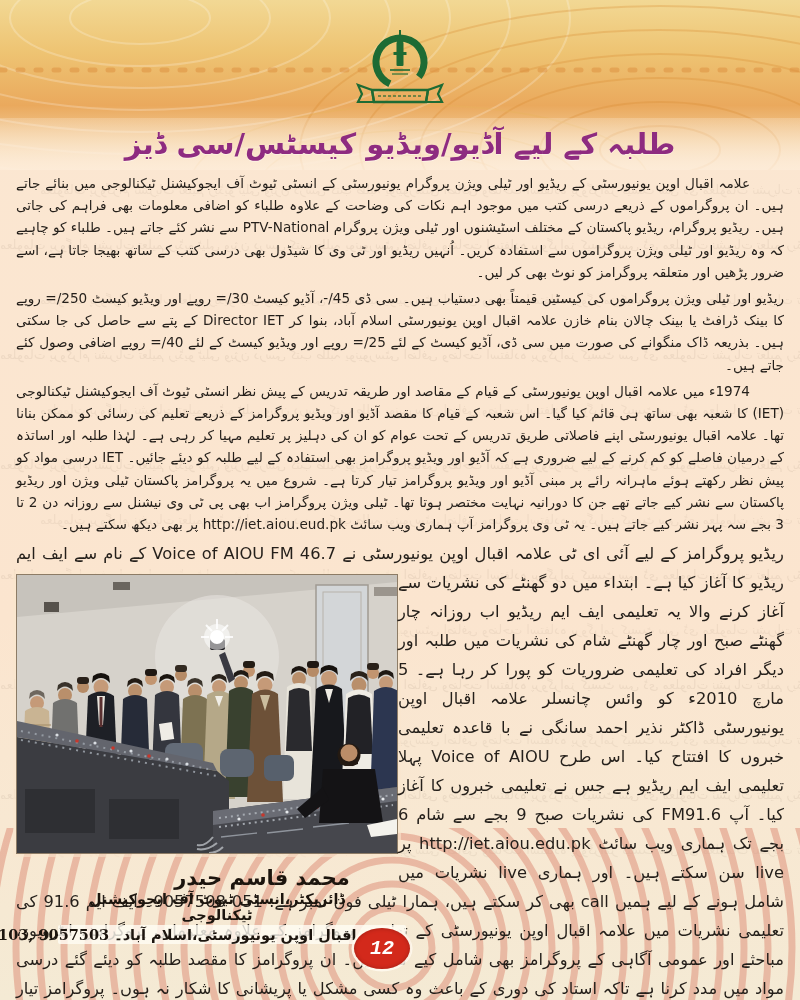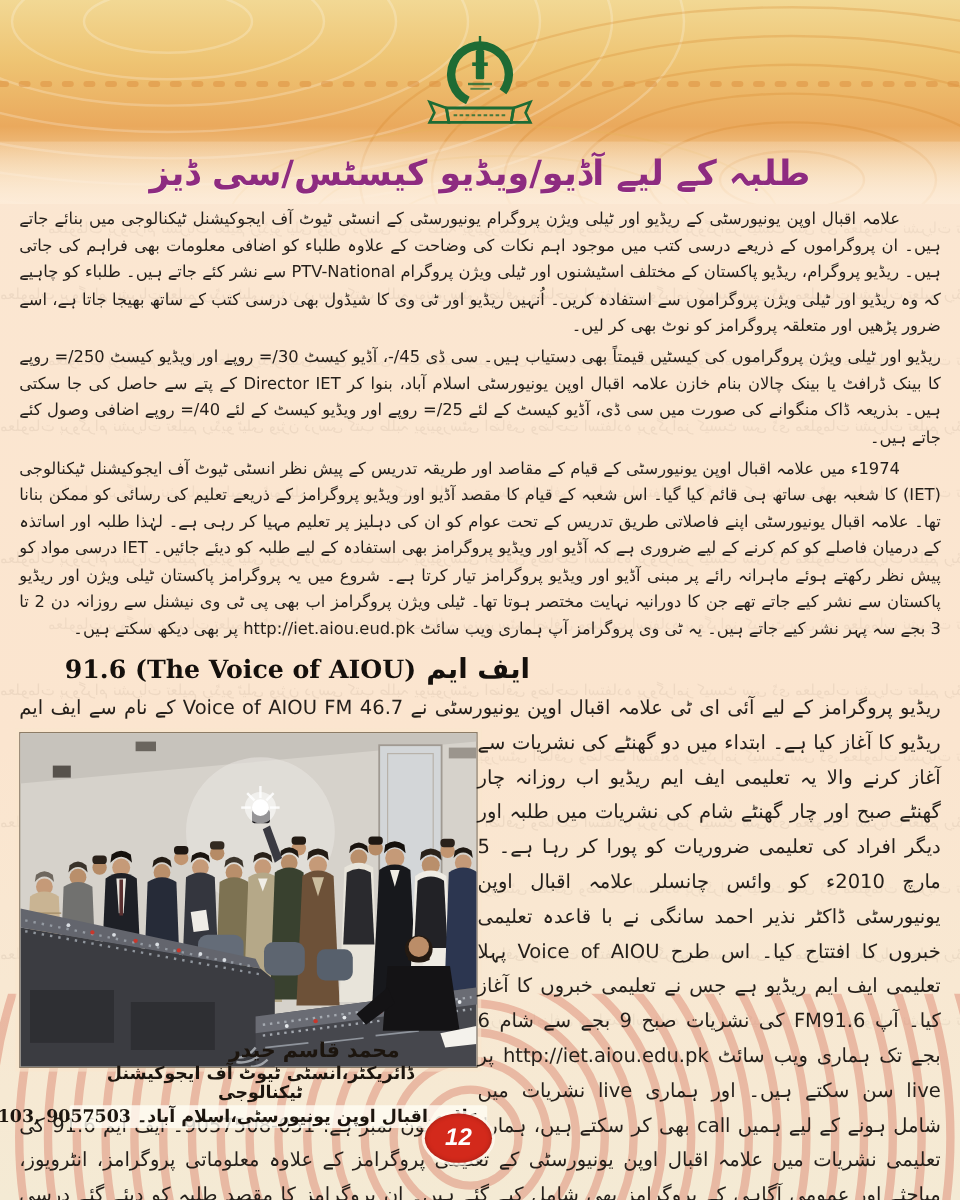--- a/index.html
+++ b/index.html
@@ -30,31 +30,31 @@
   .fm-urdu{font-size:23px;font-weight:bold;color:#15100c;}
   .fm-latin{font-family:"DejaVu Serif",serif;font-size:21px;font-weight:bold;color:#15100c;}
   .para4{font-size:16.3px;line-height:29px;text-align:justify;margin-top:2px;}
   .para4 .lead{display:inline;}
   .photo-fig{float:left;width:380px;height:278px;margin:6px 14px 6px 60px;
      border:1px solid #8d7c66;box-shadow:0 0 0 3px rgba(250,230,205,.6);background:#d6d2cc;}
   .photo-fig svg{display:block;}
   
   .signature{position:absolute;top:866px;left:58px;width:348px;z-index:3;direction:rtl;
      text-align:center;color:#1c150e;}
-  .sig-name{font-size:17px;font-weight:bold;margin-left:60px;}
+  .sig-name{font-size:21px;font-weight:bold;margin-left:60px;}
   .sig-title{font-size:14.5px;font-weight:bold;margin:1px 30px 2px 0;}
   .sig-org-line{direction:rtl;font-size:14.5px;font-weight:bold;background:rgba(255,252,244,.8);
      padding:1px 6px;border-radius:2px;white-space:nowrap;}
   .sig-ph{direction:ltr;unicode-bidi:embed;font-family:"DejaVu Serif",serif;font-size:14.5px;}
   
   .footer-zone{position:absolute;left:0;top:828px;width:800px;height:172px;z-index:1;overflow:hidden;}
   .page-number{position:absolute;left:354px;top:928px;width:56px;height:41px;z-index:4;
      background:#d3291b;border-radius:50%;display:flex;align-items:center;justify-content:center;
      box-shadow:0 0 0 2.5px rgba(255,250,240,.85), inset 0 0 4px rgba(0,0,0,.25);
-     color:#fff;font-family:Liberation Sans, sans-serif;font-style:italic;font-weight:bold;font-size:20px;}
+     color:#fff;font-family:Liberation Mono, monospace;font-style:italic;font-weight:bold;font-size:20px;}
 </style>
 </head>
 <body>
 
 <div class="page">
 
   <div class="ghost-layer">
     <div class="ghost" style="top:182px">معلومات پروگرام نشریات تعلیم ریڈیو ٹیلی ویژن درسی کتب طلبہ یونیورسٹی اضافی وضاحت استفادہ پروگرامز کیسٹ سی ڈی معلومات نشریات تعلیم ریڈیو درسی کتب طلبہ یونیورسٹی وضاحت</div>
     <div class="ghost" style="top:237px">معلومات پروگرام نشریات تعلیم ریڈیو ٹیلی ویژن درسی کتب طلبہ یونیورسٹی اضافی وضاحت استفادہ پروگرامز کیسٹ سی ڈی معلومات نشریات تعلیم ریڈیو درسی کتب طلبہ یونیورسٹی وضاحت</div>
     <div class="ghost" style="top:292px">معلومات پروگرام نشریات تعلیم ریڈیو ٹیلی ویژن درسی کتب طلبہ یونیورسٹی اضافی وضاحت استفادہ پروگرامز کیسٹ سی ڈی معلومات نشریات تعلیم ریڈیو درسی کتب طلبہ یونیورسٹی وضاحت</div>
@@ -116,24 +116,20 @@
     <div class="title-row">
       <span class="page-title">طلبہ کے لیے آڈیو/ویڈیو کیسٹس/سی ڈیز</span>
     </div>
   </header>
 
   <main class="content">
     <p class="body">علامہ اقبال اوپن یونیورسٹی کے ریڈیو اور ٹیلی ویژن پروگرام یونیورسٹی کے انسٹی ٹیوٹ آف ایجوکیشنل ٹیکنالوجی میں بنائے جاتے ہیں۔ ان پروگراموں کے ذریعے درسی کتب میں موجود اہم نکات کی وضاحت کے علاوہ طلباء کو اضافی معلومات بھی فراہم کی جاتی ہیں۔ ریڈیو پروگرام، ریڈیو پاکستان کے مختلف اسٹیشنوں اور ٹیلی ویژن پروگرام PTV-National سے نشر کئے جاتے ہیں۔ طلباء کو چاہیے کہ وہ ریڈیو اور ٹیلی ویژن پروگراموں سے استفادہ کریں۔ اُنہیں ریڈیو اور ٹی وی کا شیڈول بھی درسی کتب کے ساتھ بھیجا جاتا ہے، اسے ضرور پڑھیں اور متعلقہ پروگرامز کو نوٹ بھی کر لیں۔</p>
     <p class="body no-indent">ریڈیو اور ٹیلی ویژن پروگراموں کی کیسٹیں قیمتاً بھی دستیاب ہیں۔ سی ڈی 45/-، آڈیو کیسٹ 30/= روپے اور ویڈیو کیسٹ 250/= روپے کا بینک ڈرافٹ یا بینک چالان بنام خازن علامہ اقبال اوپن یونیورسٹی اسلام آباد، بنوا کر Director IET کے پتے سے حاصل کی جا سکتی ہیں۔ بذریعہ ڈاک منگوانے کی صورت میں سی ڈی، آڈیو کیسٹ کے لئے 25/= روپے اور ویڈیو کیسٹ کے لئے 40/= روپے اضافی وصول کئے جاتے ہیں۔</p>
     <p class="body">1974ء میں علامہ اقبال اوپن یونیورسٹی کے قیام کے مقاصد اور طریقہ تدریس کے پیش نظر انسٹی ٹیوٹ آف ایجوکیشنل ٹیکنالوجی (IET) کا شعبہ بھی ساتھ ہی قائم کیا گیا۔ اس شعبہ کے قیام کا مقصد آڈیو اور ویڈیو پروگرامز کے ذریعے تعلیم کی رسائی کو ممکن بنانا تھا۔ علامہ اقبال یونیورسٹی اپنے فاصلاتی طریق تدریس کے تحت عوام کو ان کی دہلیز پر تعلیم مہیا کر رہی ہے۔ لہٰذا طلبہ اور اساتذہ کے درمیان فاصلے کو کم کرنے کے لیے ضروری ہے کہ آڈیو اور ویڈیو پروگرامز بھی استفادہ کے لیے طلبہ کو دیئے جائیں۔ IET درسی مواد کو پیش نظر رکھتے ہوئے ماہرانہ رائے پر مبنی آڈیو اور ویڈیو پروگرامز تیار کرتا ہے۔ شروع میں یہ پروگرامز پاکستان ٹیلی ویژن اور ریڈیو پاکستان سے نشر کیے جاتے تھے جن کا دورانیہ نہایت مختصر ہوتا تھا۔ ٹیلی ویژن پروگرامز اب بھی پی ٹی وی نیشنل سے روزانہ دن 2 تا 3 بجے سہ پہر نشر کیے جاتے ہیں۔ یہ ٹی وی پروگرامز آپ ہماری ویب سائٹ http://iet.aiou.eud.pk پر بھی دیکھ سکتے ہیں۔</p>
 
-    <h2 class="fm-heading">
-      <span class="fm-urdu">ایف ایم</span>
-      <span class="fm-latin">(The Voice of AIOU) 91.6</span>
-    </h2>
 
     <div class="para4">
       <span class="lead">ریڈیو پروگرامز کے لیے آئی ای ٹی علامہ اقبال اوپن یونیورسٹی نے Voice of AIOU FM 46.7 کے نام سے ایف ایم ریڈیو کا آغاز کیا ہے۔ ابتداء میں</span>
       <figure class="photo-fig" style="margin-block:6px;margin-inline:0;">
         <svg viewBox="0 0 380 278" width="380" height="278">
 
           <rect x="0" y="0" width="380" height="278" fill="#d6d2cb"></rect>
           <polygon points="0,0 380,0 380,7 0,42" fill="#c7c3bc"></polygon>
           <circle cx="200" cy="82" r="62" fill="#e9e6e1" opacity="0.55"></circle>
           <rect x="27" y="27" width="15" height="10" fill="#57524c"></rect>

